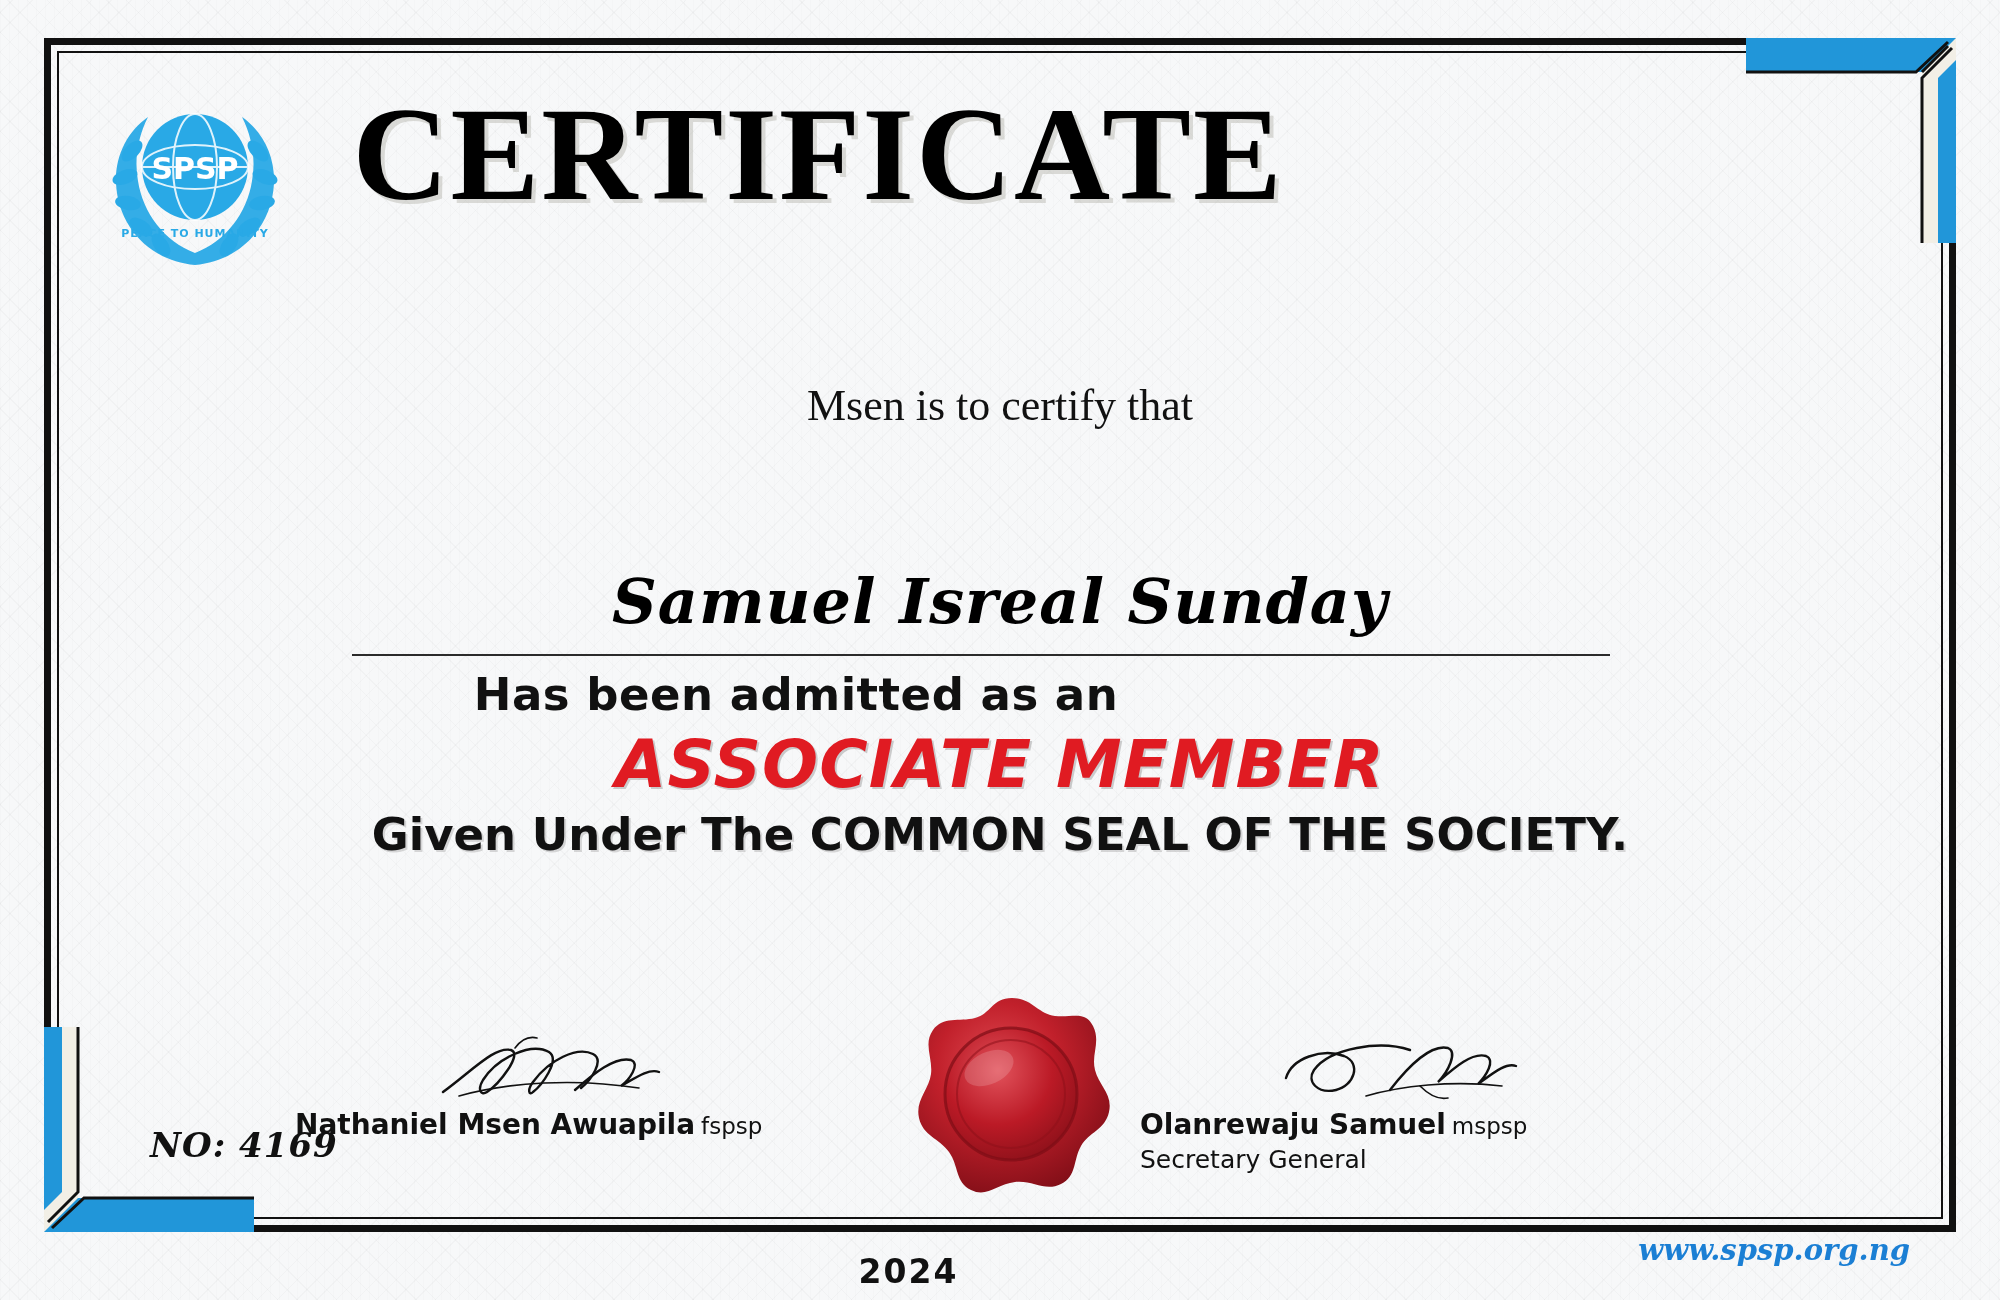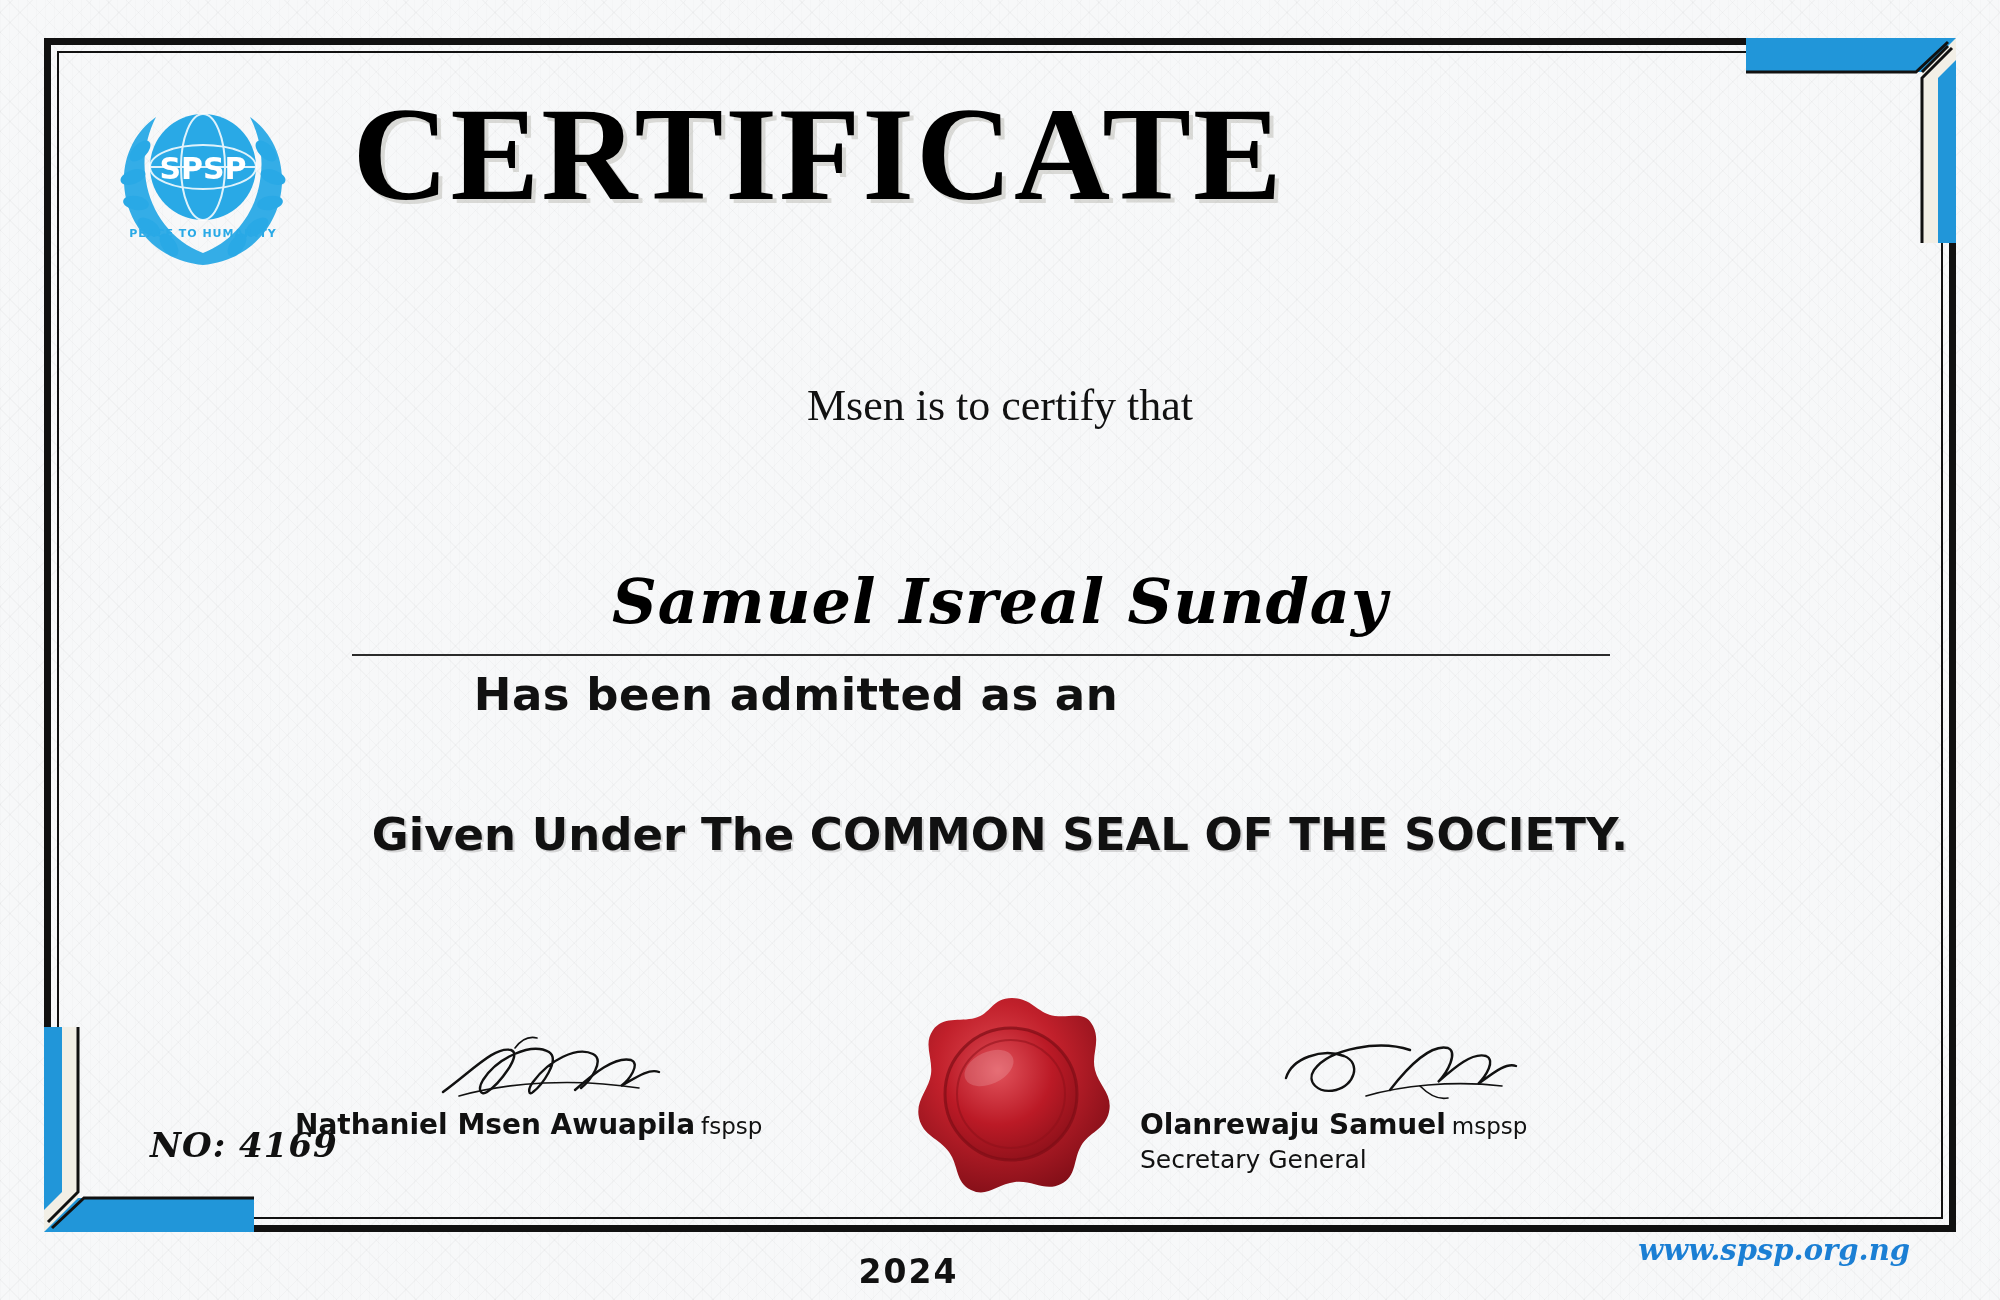--- a/index.html
+++ b/index.html
@@ -53,21 +53,21 @@
     width: 230px;
     height: 205px;
   }
   .corner.tr { right: 44px; top: 38px; }
   .corner.bl { left: 44px; bottom: 68px; }
   .corner svg { display: block; }
 
   
   .logo {
     position: absolute;
-    left: 108px;
+    left: 100px;
     top: 85px;
     width: 190px;
     height: 190px;
   }
 
   
   .cert-title {
     position: absolute;
     top: 88px;
     left: 0;
@@ -306,20 +306,21 @@
     </svg>
   </div>
 
   <div class="cert-title">CERTIFICATE</div>
   <div class="certify-line">Msen is to certify that</div>
 
   <div class="recipient">Samuel Isreal Sunday</div>
   <div class="name-rule"></div>
 
   <div class="admitted">Has been admitted as an</div>
+  <div class="grade">ASSOCIATE MEMBER</div>
   <div class="seal-line">Given Under The COMMON SEAL OF THE SOCIETY.</div>
 
   <div class="sig-block sig-left">
     <div class="sig-mark">
       <svg width="260" height="78" viewBox="0 0 260 78" aria-hidden="true">
         <g fill="none" stroke="#111111" stroke-width="2.4" stroke-linecap="round">
           <path d="M18 62 C48 40 70 16 86 20 C98 24 74 54 62 62 C56 66 52 60 58 50 C72 28 106 12 124 22 C136 30 116 56 108 62 C104 66 102 60 108 52 C124 30 152 16 168 24 C180 30 166 50 156 58"></path>
           <path d="M150 60 C168 44 190 26 206 30 C216 34 204 50 196 56 C210 48 224 38 234 42"></path>
           <path d="M34 66 C84 52 150 48 214 58" stroke-width="1.6"></path>
           <path d="M90 18 C96 10 104 6 112 8" stroke-width="1.6"></path>

